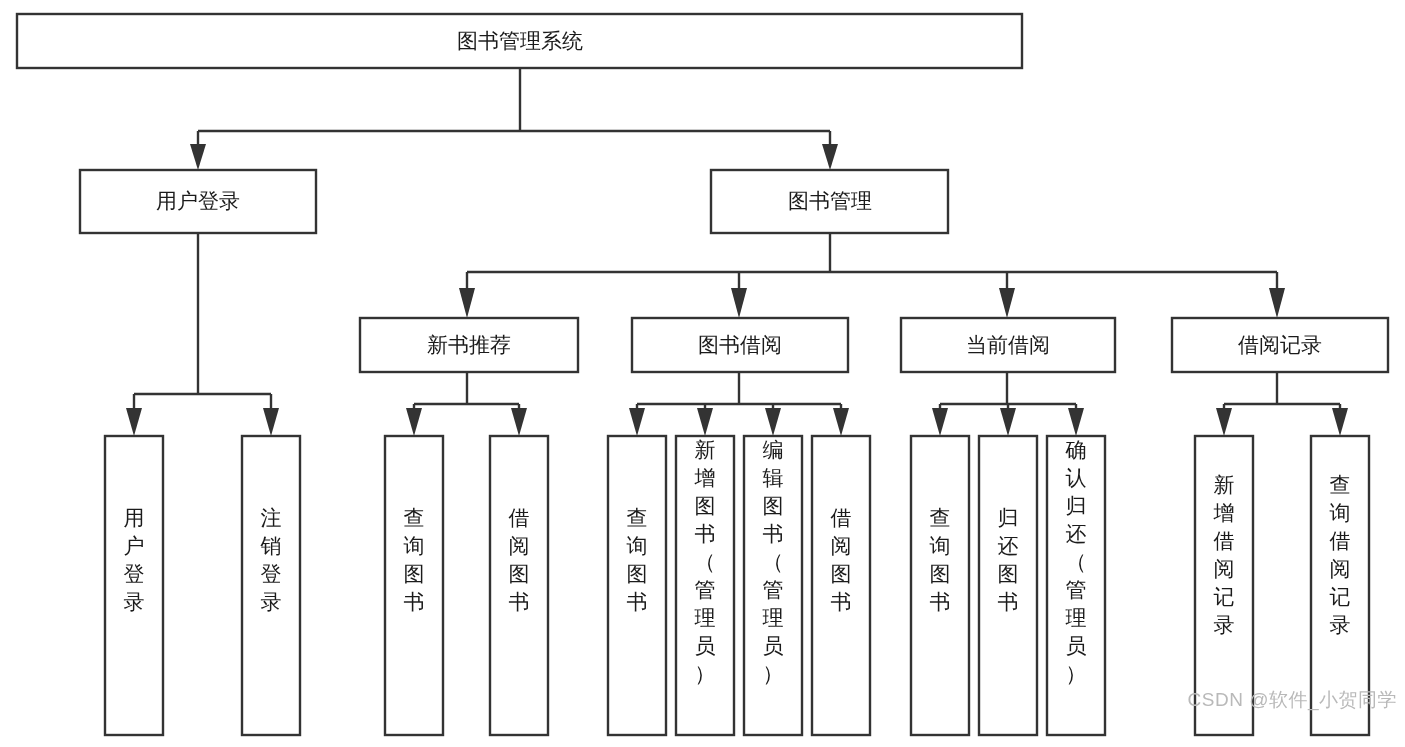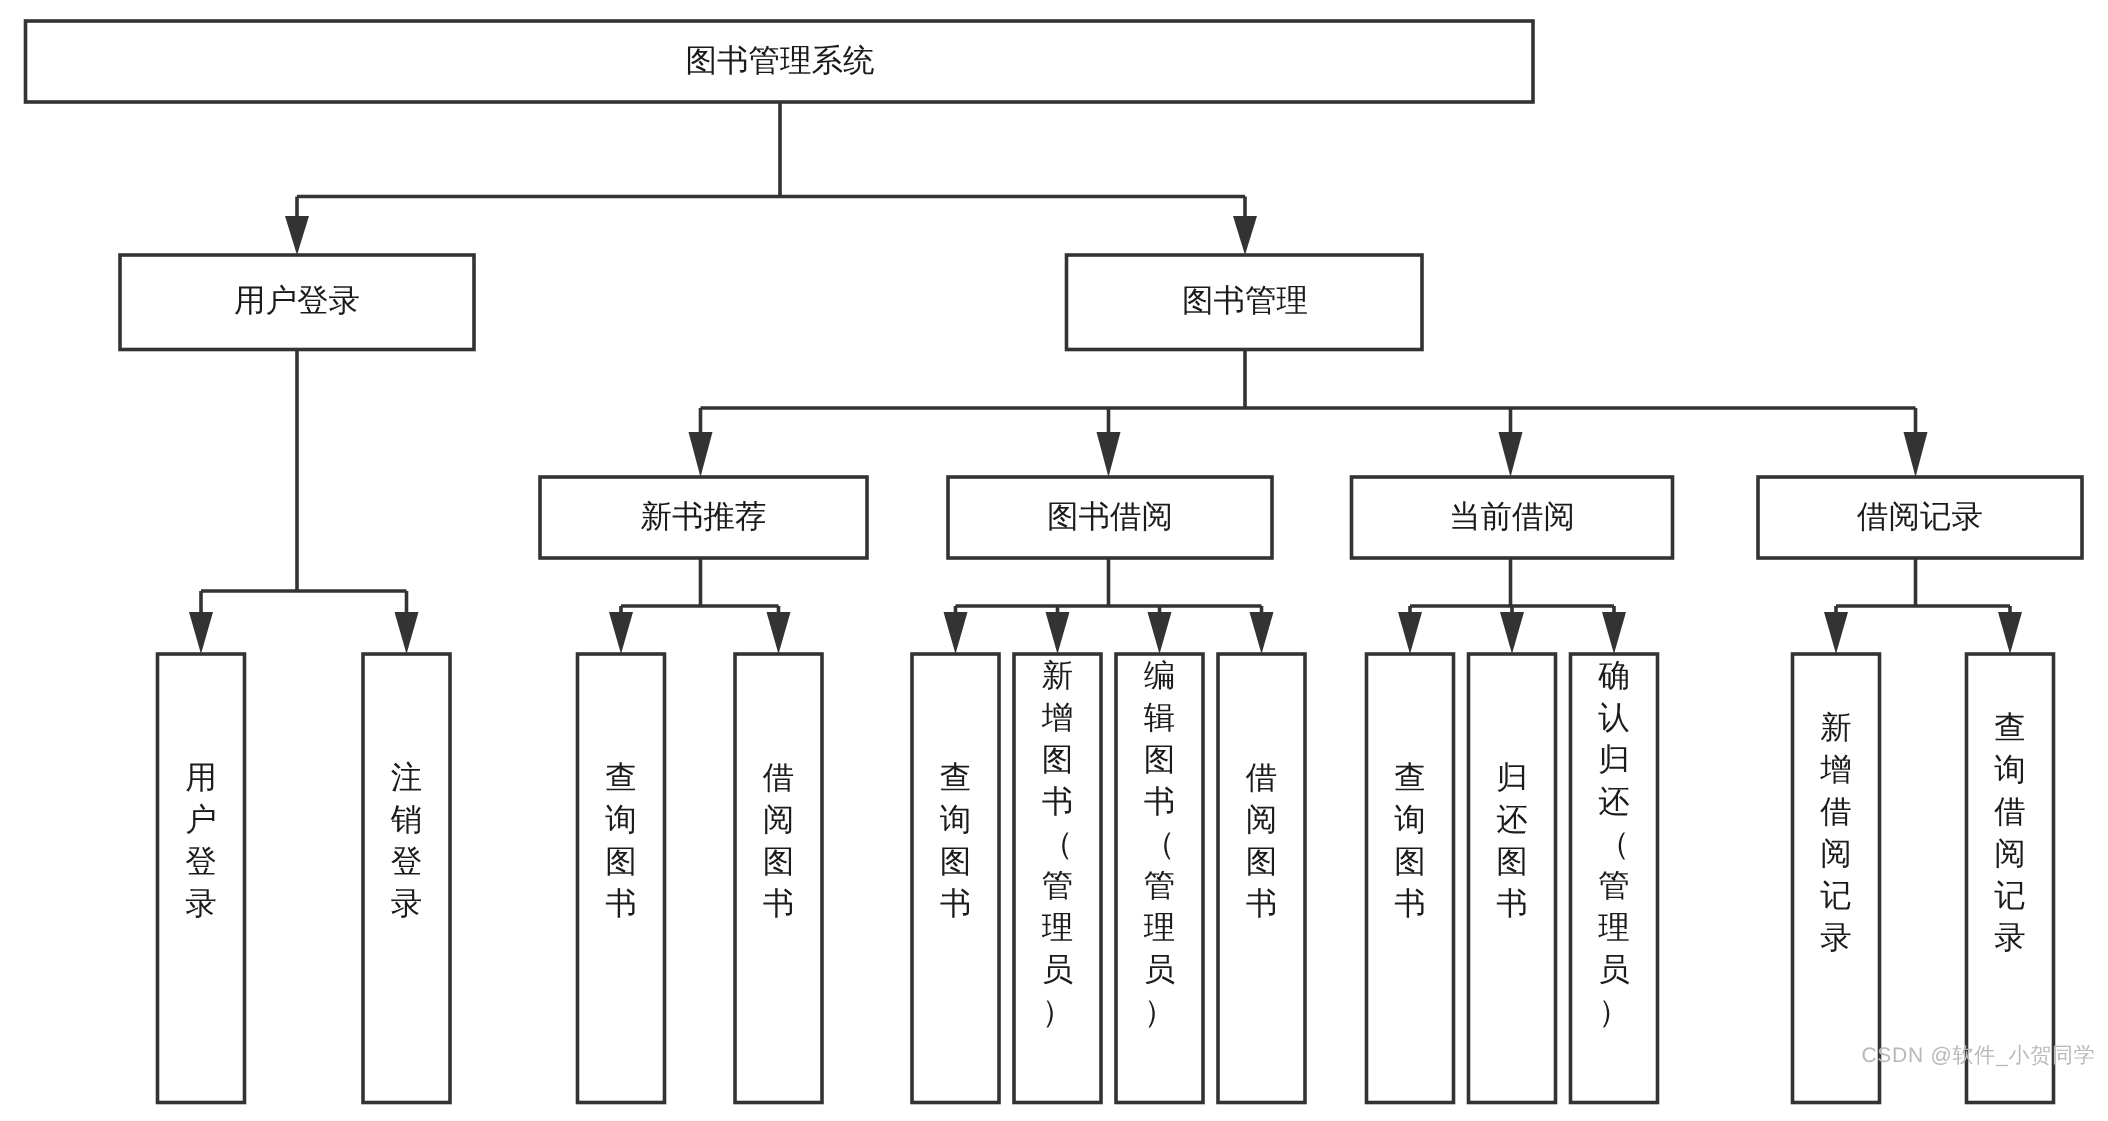--- a/index.html
+++ b/index.html
@@ -52,21 +52,21 @@
     font-family: "Liberation Sans", "DejaVu Sans", sans-serif;
     font-size: 21px;
     fill: #1b1b1b;
     text-anchor: middle;
   }
   .watermark {
     position: absolute;
     right: 8px;
     bottom: 6px;
     font-family: "Liberation Sans", "DejaVu Sans", sans-serif;
-    font-size: 14px;
+    font-size: 19px;
     color: #b9b9b9;
     white-space: nowrap;
     letter-spacing: 0.5px;
     user-select: none;
   }
 </style>
 </head>
 <body>
 
 <div id="chart-root">

